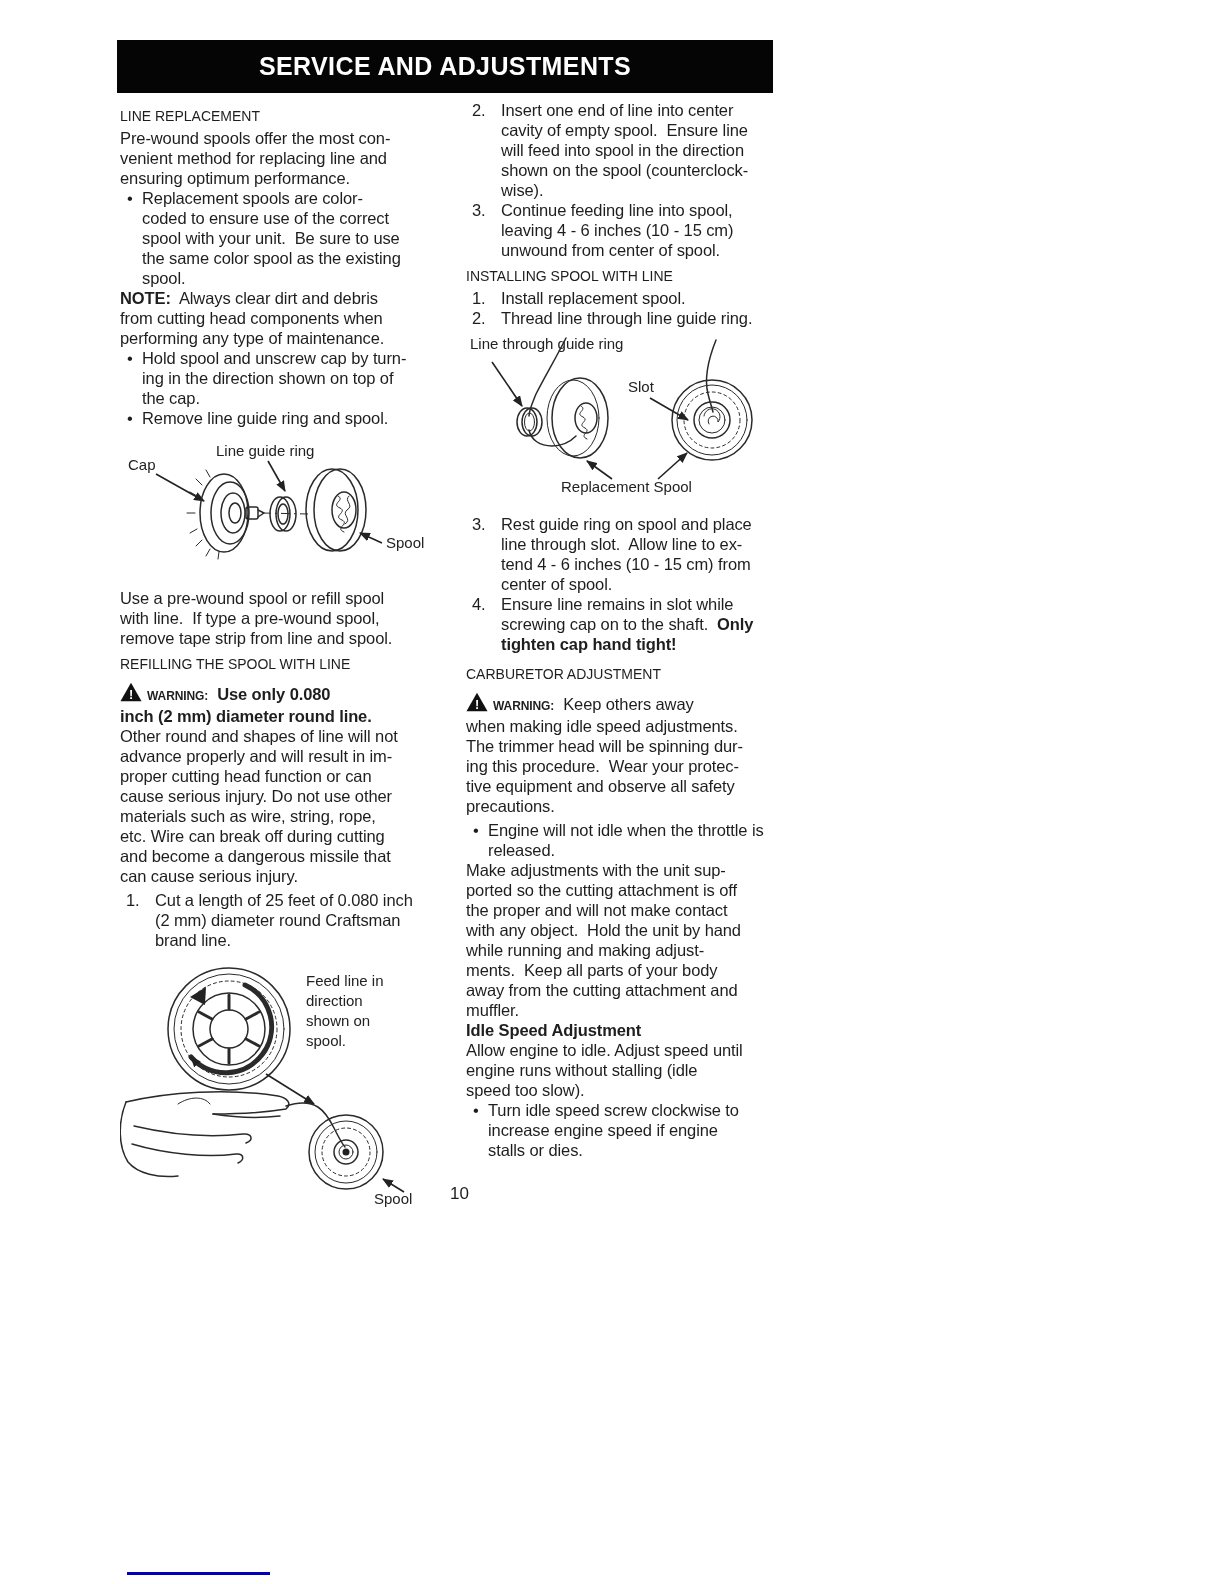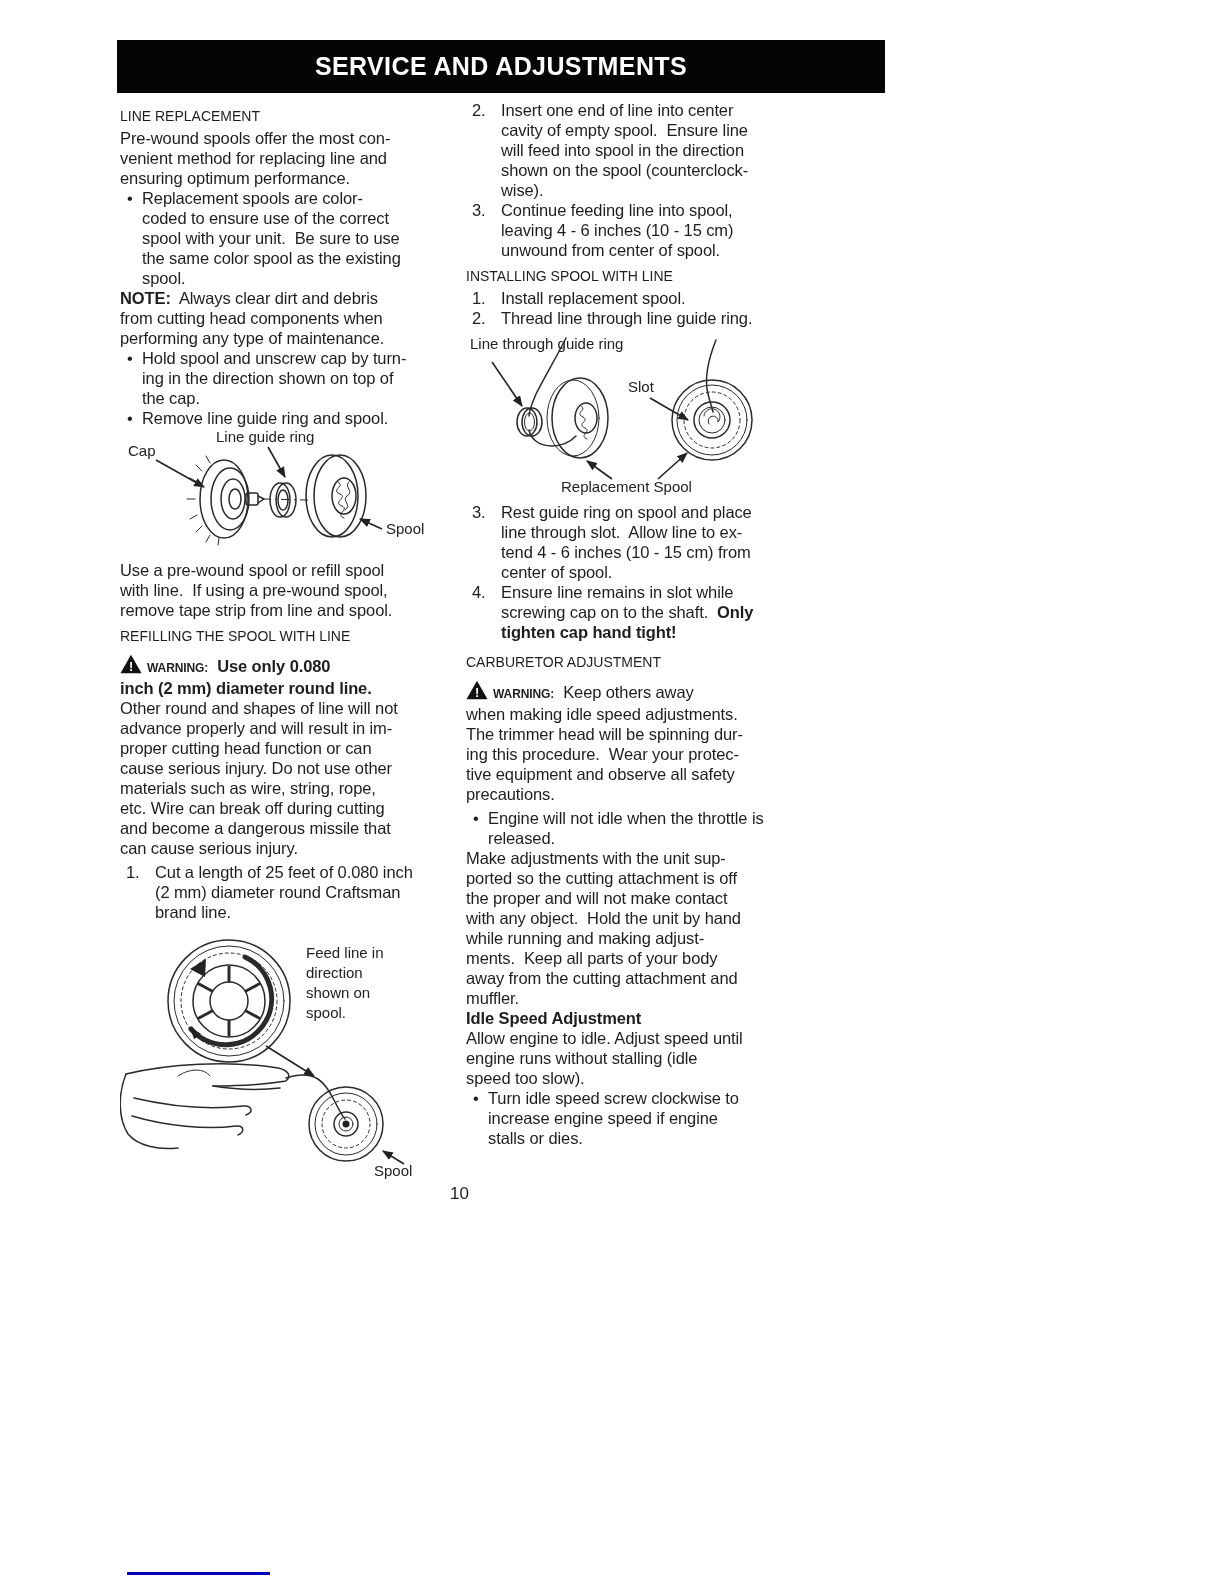--- a/index.html
+++ b/index.html
@@ -4,21 +4,21 @@
 <style>
   html,body { margin:0; padding:0; }
   body {
     width:1224px; height:1584px; background:#ffffff;
     font-family:"Liberation Sans", sans-serif;
     color:#1e1e1e; position:relative; overflow:hidden;
   }
   .page { position:absolute; inset:0; }
 
   .header-bar {
-    position:absolute; left:117px; top:40px; width:768px; height:53px;
+    position:absolute; left:117px; top:40px; width:656px; height:53px;
     background:#050505; color:#ffffff;
     display:flex; align-items:center; justify-content:center;
     font-weight:bold; font-size:25px; letter-spacing:0.4px;
   }
 
   .col { position:absolute; top:100px; font-size:16.5px; line-height:20px; letter-spacing:-0.1px; }
   .col-left  { left:120px; width:320px; }
   .col-right { left:466px; width:320px; }
 
   .line { white-space:pre; }
@@ -30,21 +30,21 @@
   .num-item { display:flex; }
   .num-col { flex:none; width:35px; padding-left:6px; box-sizing:border-box; }
   .bullet-item { display:flex; }
   .bullet-col { flex:none; width:22px; padding-left:7px; box-sizing:border-box; }
 
   .warn-block { margin:8px 0 4px 0; }
   .warn-first { display:flex; align-items:flex-end; height:24px; }
   .warn-icon { margin-right:5px; display:inline-block; }
   .warn-label { font-size:12px; }
 
-  .figure { margin:2px 0; }
+  .figure { margin:16px 0; }
   .figure svg { display:block; }
   .fig-label { font-size:15px; fill:#222222; letter-spacing:0; }
   .sketch { stroke:#2a2a2a; stroke-width:1.5; fill:none; stroke-linecap:round; stroke-linejoin:round; }
   .sketch-thin { stroke:#2a2a2a; stroke-width:1; fill:none; }
   .pointer { stroke:#222222; stroke-width:1.6; fill:none; }
 
   .page-number { position:absolute; left:450px; top:1184px; font-size:17px; }
   .footer-line { position:absolute; left:127px; top:1572px; width:143px; height:3px; background:#0000bb; }
 
   .step1-block { margin-top:4px; }
@@ -137,21 +137,21 @@
           <ellipse cx="224" cy="66" rx="12" ry="18"></ellipse>
           <path class="sketch-thin" d="M218,52 c8,4 -8,8 2,12 c8,4 -8,8 2,12 c8,4 -8,8 2,12 M229,52 c-6,5 6,9 -2,14 c-6,5 6,9 -2,14"></path>
         </g>
         <text class="fig-label" x="266" y="104" data-bind="left.figure_exploded.spool_label">Spool</text>
         <line class="pointer" x1="262" y1="99" x2="240" y2="89" marker-end="url(#ar1)"></line>
       </svg>
     </div>
 
     <div data-bind-lines="left.prewound_lines">
         <div class="line">Use a pre-wound spool or refill spool</div>
-        <div class="line">with line.  If using a pre-wound spool,</div>
+        <div class="line">with line.  If type a pre-wound spool,</div>
         <div class="line">remove tape strip from line and spool.</div>
       </div>
 
     <div class="sec-heading" data-bind="left.refilling_heading">REFILLING THE SPOOL WITH LINE</div>
 
     <div class="warn-block">
       <div class="warn-first">
         <span class="warn-icon">
           <svg width="22" height="20" viewBox="0 0 24 21">
             <path d="M12,0.5 L23.5,20.5 L0.5,20.5 Z" fill="#111"></path>

